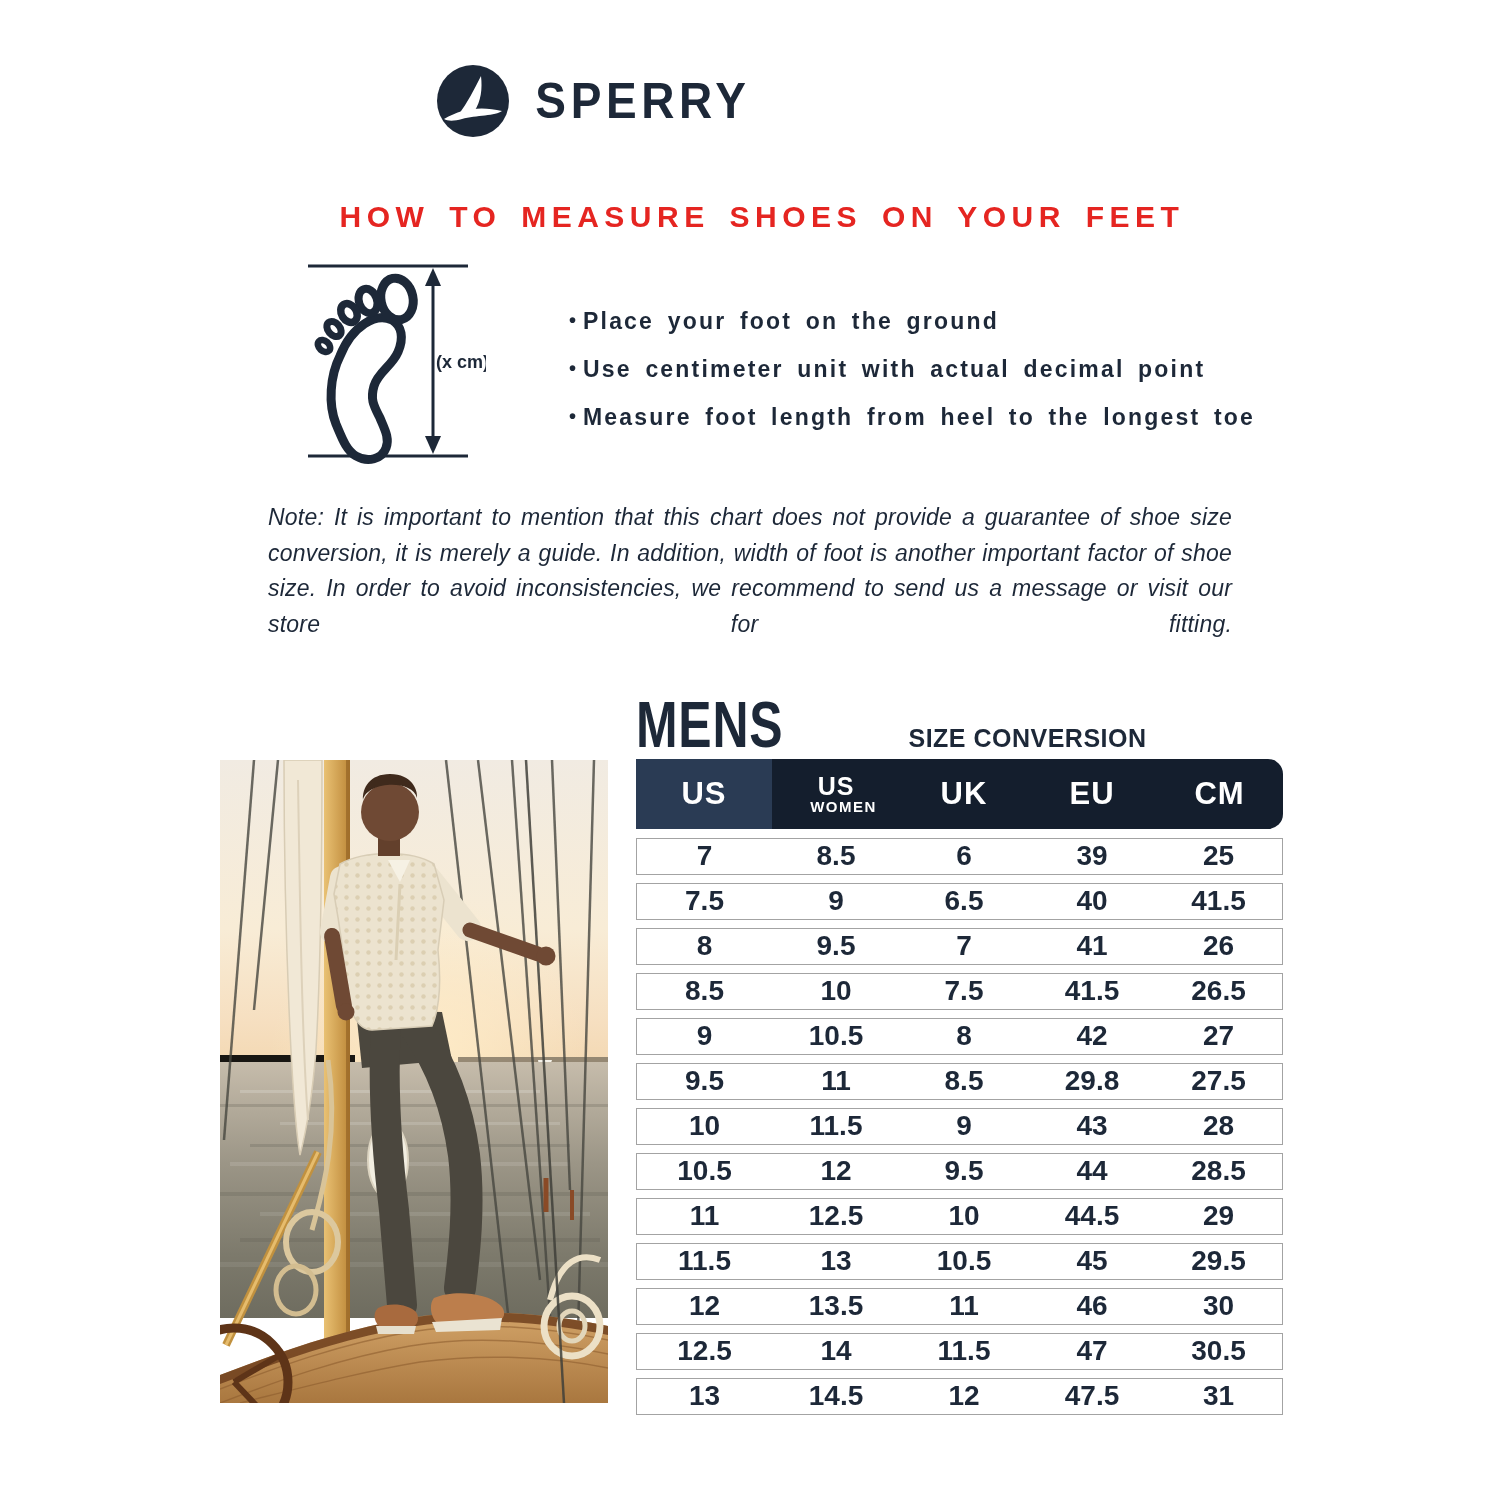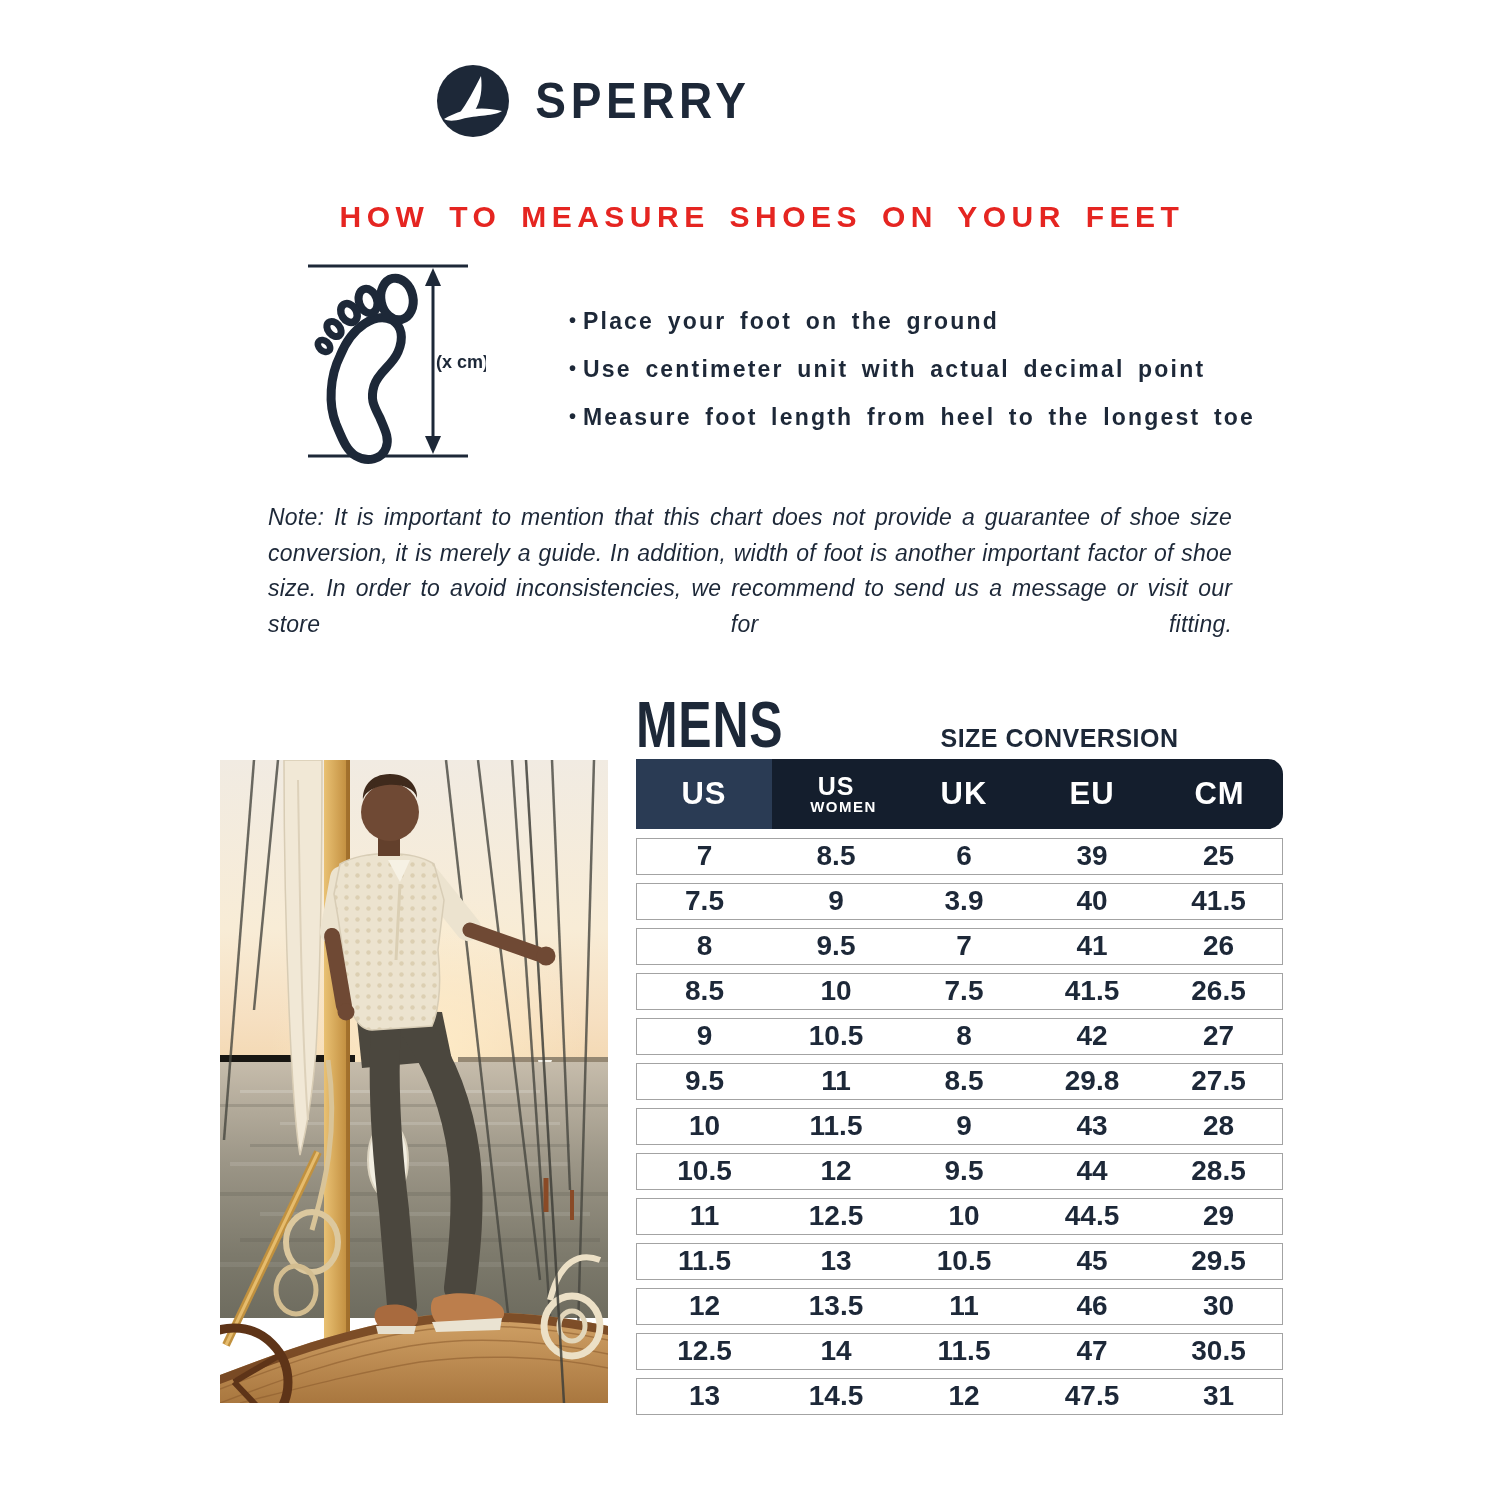--- a/index.html
+++ b/index.html
@@ -27,21 +27,21 @@
   .note{position:absolute;left:268px;top:500px;width:964px;margin:0;
         font-size:23px;font-style:italic;line-height:35.5px;color:#1d2838;
         text-align:justify;text-align-last:justify;letter-spacing:.2px;}
 
   
   .photo{position:absolute;left:220px;top:760px;width:388px;height:643px;overflow:hidden;}
 
   
   .mens-title{position:absolute;left:636px;top:694px;margin:0;font-size:64px;font-weight:bold;
               letter-spacing:1px;color:#1d2838;transform:scaleX(.78);transform-origin:left top;line-height:62px;}
-  .conv-title{position:absolute;left:804px;top:724px;width:511px;margin:0;text-align:center;
+  .conv-title{position:absolute;left:772px;top:724px;width:511px;margin:0;text-align:center;
               font-size:25px;font-weight:bold;letter-spacing:.5px;color:#1d2838;}
 
   
   .thead{position:absolute;left:636px;top:759px;width:647px;height:70px;display:flex;background:#141e2d;border-radius:15px;}
   .hc{display:flex;flex-direction:column;align-items:center;justify-content:center;
       color:#ffffff;font-weight:bold;font-size:31px;letter-spacing:1px;}
   .h1{width:136px;background:#2a3b54;}
   .h2{width:128px;}
   .h3{width:128px;} .h4{width:128px;} .h5{width:127px;}
   .h2 .l1{font-size:25px;line-height:26px;}
@@ -239,21 +239,21 @@
     <div class="trow">
       <span class="c c1">7</span>
       <span class="c c2">8.5</span>
       <span class="c c3">6</span>
       <span class="c c4">39</span>
       <span class="c c5">25</span>
     </div>
     <div class="trow">
       <span class="c c1">7.5</span>
       <span class="c c2">9</span>
-      <span class="c c3">3.9</span>
+      <span class="c c3">6.5</span>
       <span class="c c4">40</span>
       <span class="c c5">41.5</span>
     </div>
     <div class="trow">
       <span class="c c1">8</span>
       <span class="c c2">9.5</span>
       <span class="c c3">7</span>
       <span class="c c4">41</span>
       <span class="c c5">26</span>
     </div>

